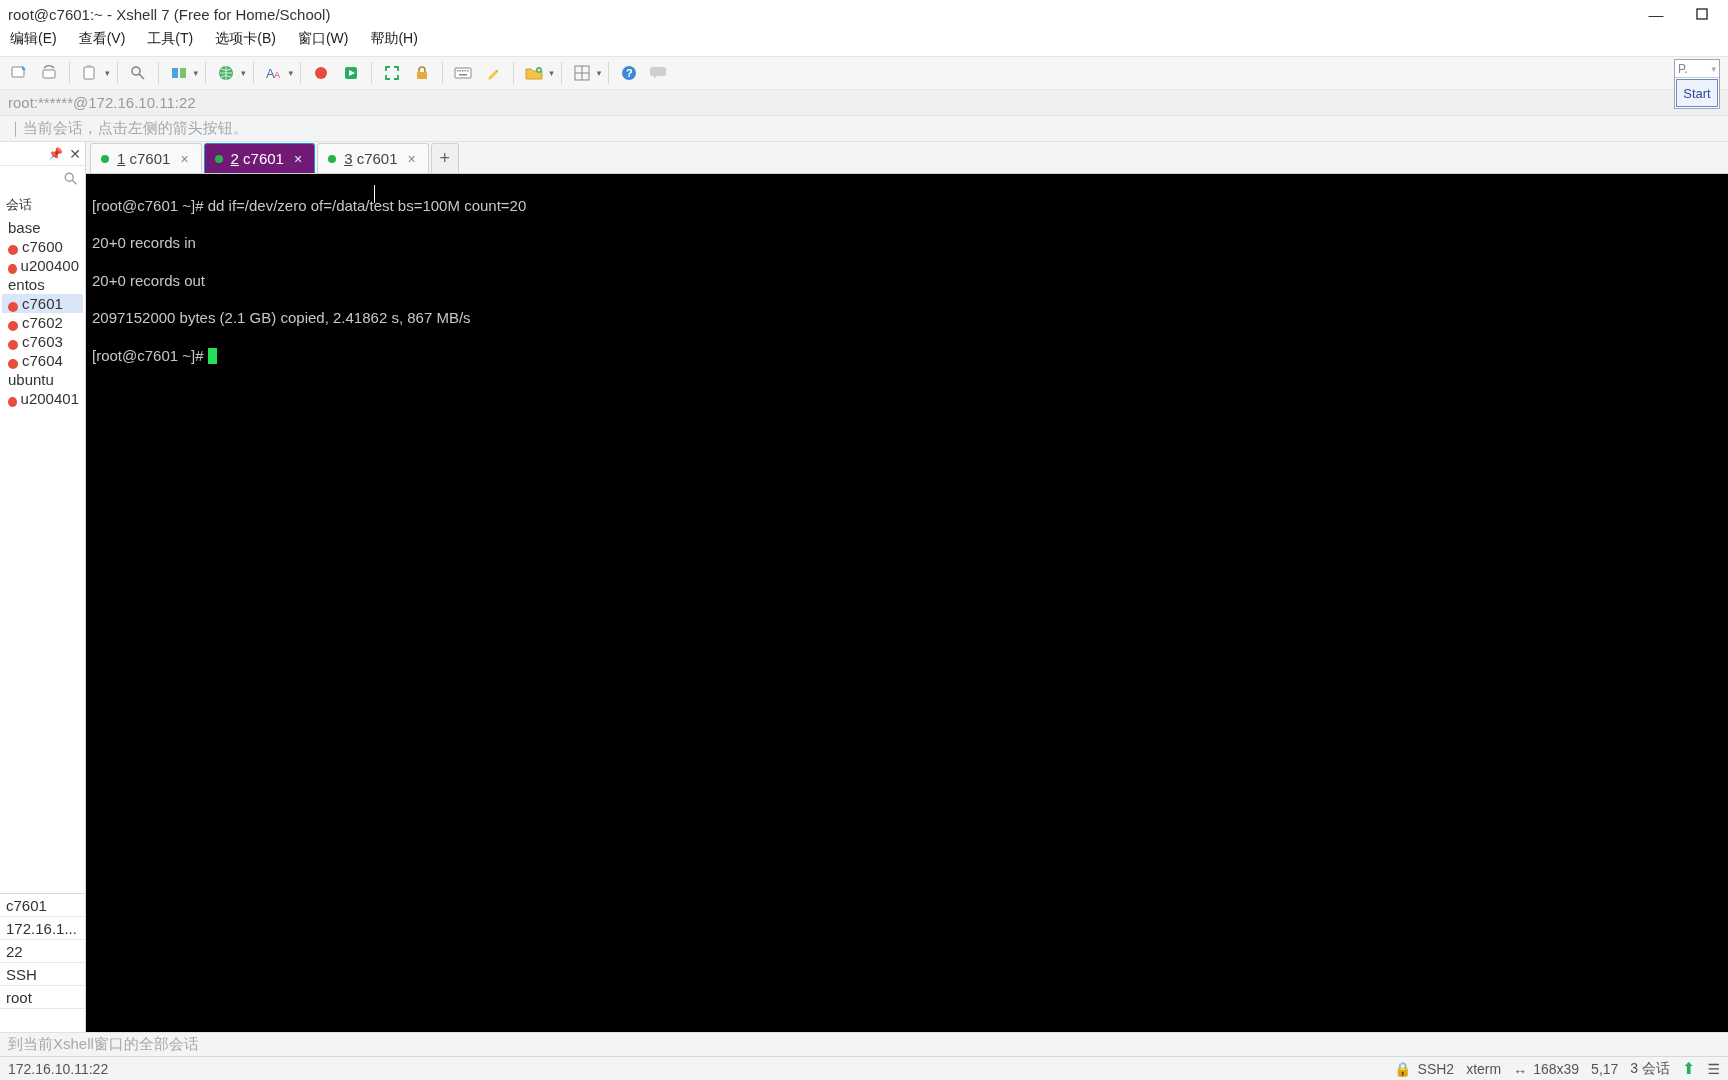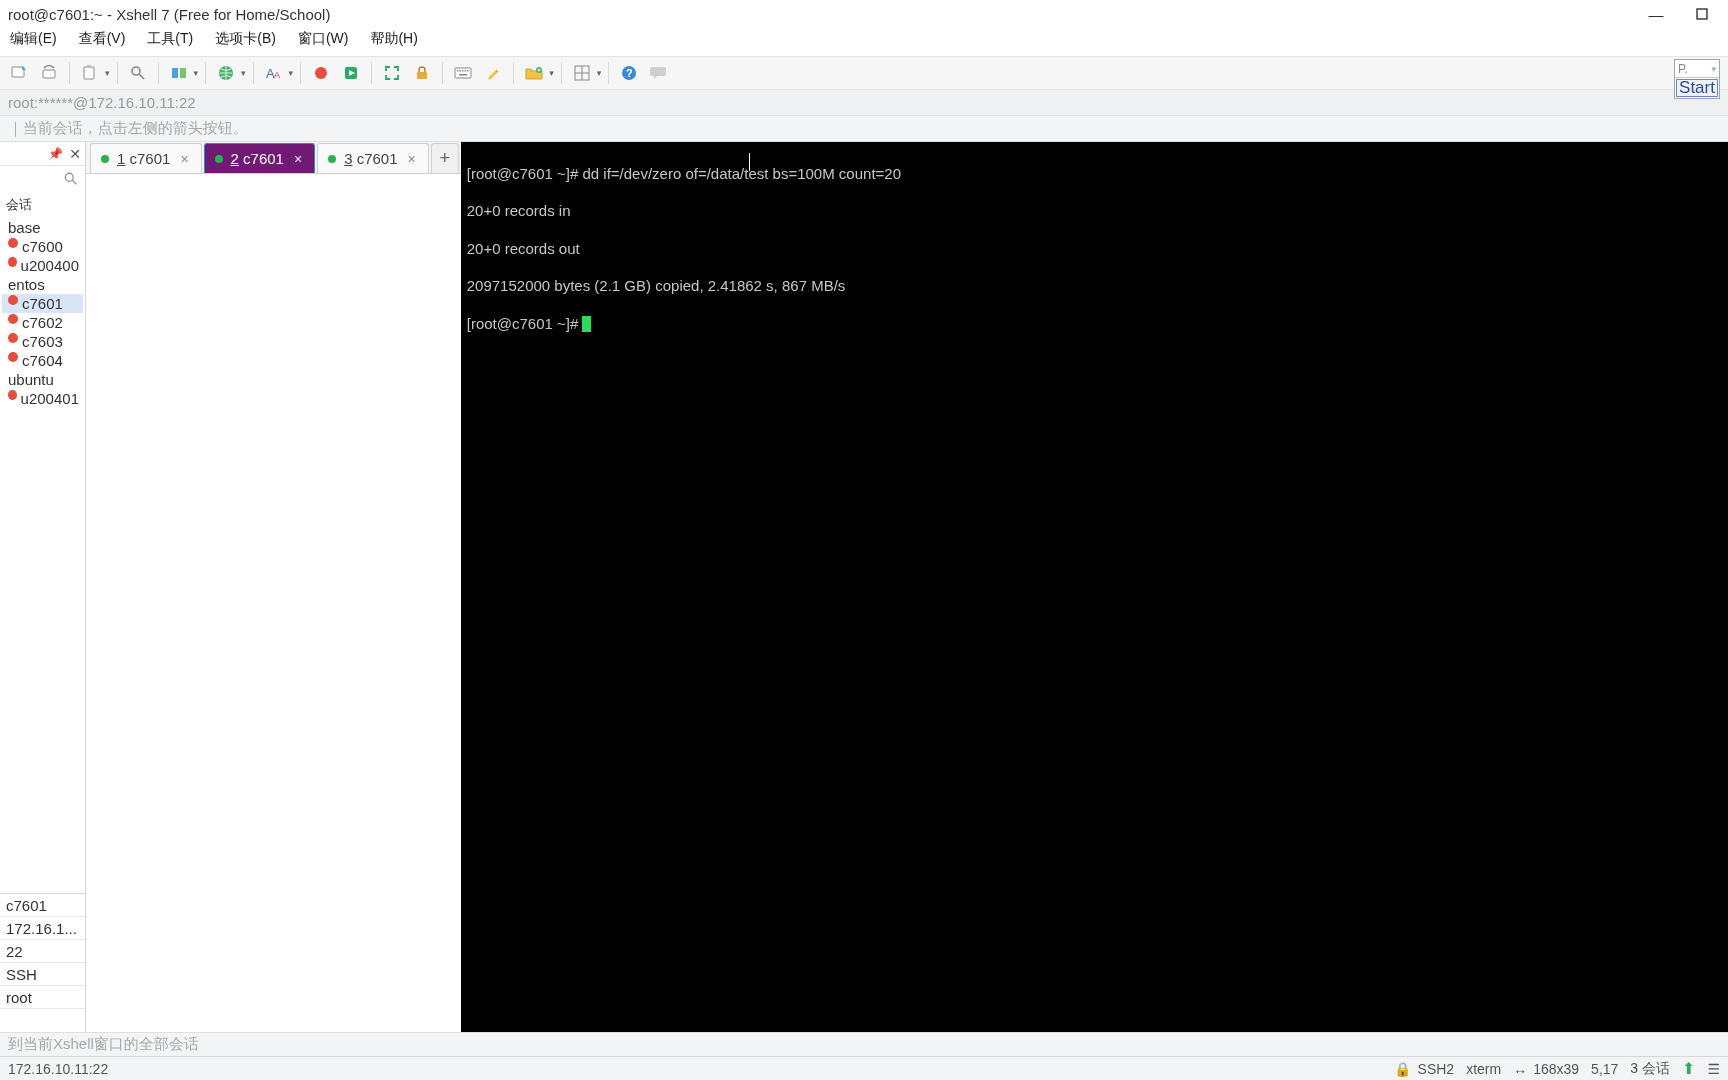--- a/index.html
+++ b/index.html
@@ -17,48 +17,48 @@
 
   
   .toolbar { height: 34px; background: #f6f6f6; border-top:1px solid #e5e5e5; border-bottom:1px solid #e5e5e5; display:flex; align-items:center; padding: 0 6px; gap: 4px; position:relative; }
   .tbtn { width:26px; height:26px; display:flex; align-items:center; justify-content:center; border-radius:3px; cursor:pointer; }
   .tsep { width:1px; height:22px; background:#d8d8d8; margin:0 3px; }
   .dropdown-caret { font-size:9px; color:#666; margin-left:-2px; }
 
   
   .start-panel { position:absolute; right:8px; top:2px; width:46px; border:1px solid #9aa6be; background:#fff; font-size:12px; }
   .start-panel .sp-row { height:18px; display:flex; align-items:center; justify-content:flex-start; padding:0 3px; color:#888; border-bottom:1px solid #c8c8c8;}
-  .start-panel .sp-start { height:18px; display:flex; align-items:center; justify-content:center; color:#2a4a9a; background:#eef2fa; border:1px solid #6a88c8; margin:1px; font-size:17px;}
+  .start-panel .sp-start { height:28px; display:flex; align-items:center; justify-content:center; color:#2a4a9a; background:#eef2fa; border:1px solid #6a88c8; margin:1px; font-size:13px;}
 
   
   .addrbar { height: 26px; background:#eef0f2; border-bottom:1px solid #e0e0e0; display:flex;align-items:center; padding:0 8px; color:#9a9a9a; font-size:15px;}
   
   .hintbar { height: 26px; background:#f3f4f5; border-bottom:1px solid #e0e0e0; display:flex;align-items:center; padding:0 8px; color:#a8a8a8; font-size:15px;}
 
   
   .main { display:flex; height: calc(1080px - 28px - 28px - 34px - 26px - 26px - 24px - 24px); }
 
   
   .sidebar { width: 86px; border-right:1px solid #d8d8d8; display:flex; flex-direction:column; background:#fff; }
   .side-top { display:flex; align-items:center; justify-content:flex-end; height:24px; border-bottom:1px solid #e6e6e6; gap:6px; padding-right:4px;}
   .pin { font-size:12px; color:#555; cursor:pointer;}
   .xbtn { font-size:14px; color:#555; cursor:pointer;}
   .side-search { height:26px; display:flex; align-items:center; justify-content:flex-end; padding-right:6px;}
   .side-title { padding:4px 6px; font-size:13px; color:#333; }
   .tree { flex:0 0 auto; padding: 0 2px 4px 2px; font-size:15px; color:#333; }
-  .tree .node { padding: 1px 4px 1px 6px; white-space:nowrap; overflow:hidden; text-overflow:ellipsis; cursor:pointer; display:flex; align-items:flex-start; gap:4px;}
+  .tree .node { padding: 1px 4px 1px 6px; white-space:nowrap; overflow:hidden; text-overflow:ellipsis; cursor:pointer; display:flex; align-items:flex-end; gap:4px;}
   .tree .node.sel { background:#d9e6f7; }
   .tree .dot { width:10px; height:10px; border-radius:50%; display:inline-block; }
   .dot-red { background:#e74c3c; }
   .props { border-top:1px solid #d8d8d8; margin-top:auto; }
   .props .prow { height:23px; border-bottom:1px solid #e6e6e6; padding:0 6px; display:flex; align-items:center; font-size:15px; color:#333; white-space:nowrap; overflow:hidden; text-overflow:ellipsis;}
   .props .prow.empty { border-bottom:none; }
 
   
-  .content { flex:1; display:flex; flex-direction:row; min-width:0; }
+  .content { flex:1; display:flex; flex-direction:column; min-width:0; }
   .tabstrip { height:32px; background:#f3f4f5; display:flex; align-items:flex-end; border-bottom:1px solid #d0d0d0; padding-left:4px;}
   .tab { height:30px; display:flex; align-items:center; gap:8px; padding:0 10px; border:1px solid #d0d0d0; border-bottom:none; margin-right:2px; background:#f9f9f9; border-radius:3px 3px 0 0; cursor:pointer; font-size:15px; color:#444;}
   .tab .status-dot { width:8px;height:8px;border-radius:50%; background:#26b34b;}
   .tab .tab-label u { text-decoration: underline; }
   .tab .tab-close { color:#888; font-size:14px; padding:0 2px;}
   .tab.active { background:#701a75; color:#fff; border-color:#1f8fd6;}
   .tab.active .tab-close { color:#e0f2ff;}
   .tab.add { width:28px; justify-content:center; padding:0; background:#f0f0f0;}
   .tab.add span { font-size:18px; color:#666;}
 

